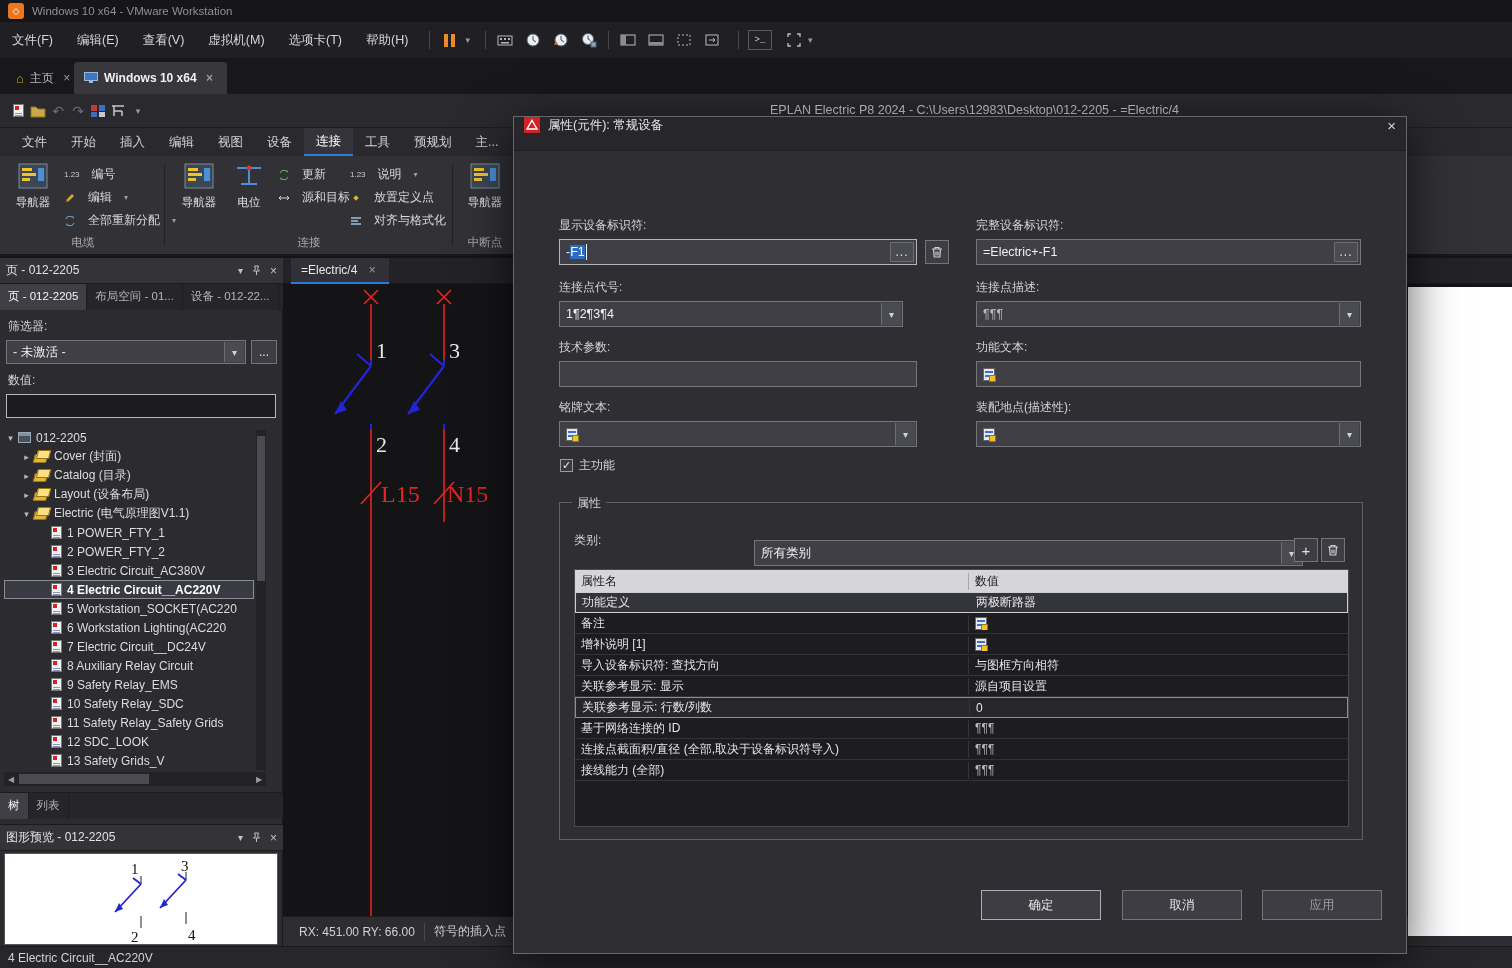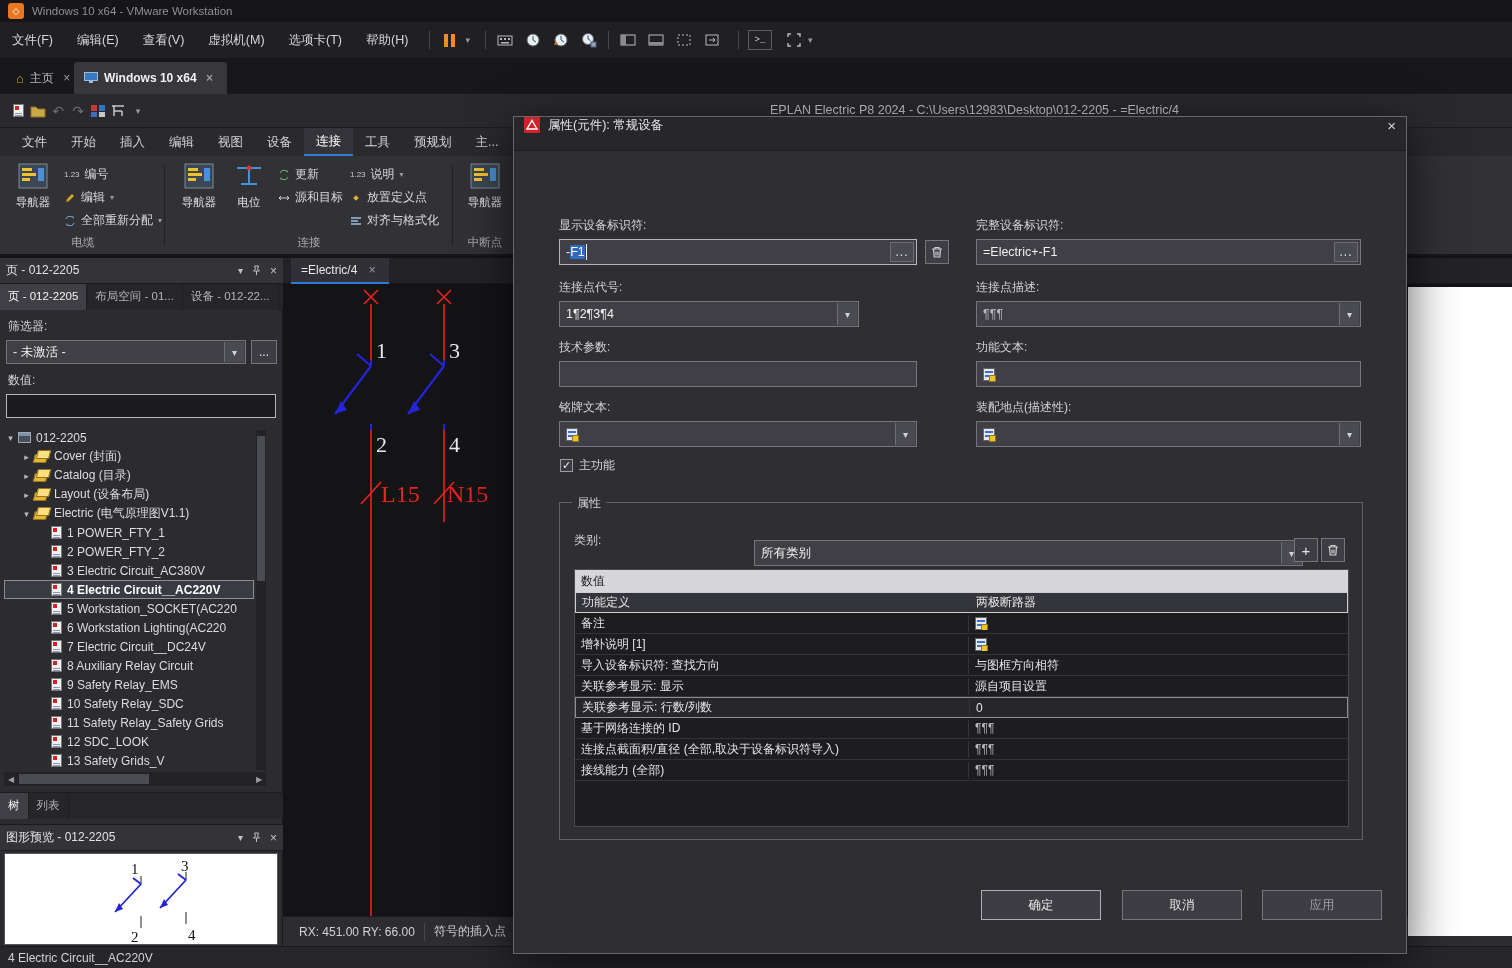--- a/index.html
+++ b/index.html
@@ -19,21 +19,21 @@
 .vtab.active{height:32px;background:#37373c;border-radius:4px 4px 0 0;color:#f0f0f2;font-weight:bold}
 .tclose{font-size:12px;color:#9a9a9e;width:14px;text-align:center}
 
 #ep-top{left:0;top:94px;width:1512px;height:34px;background:#2a2a2e;border-bottom:1px solid #1d1d20}
 #ep-rtabs{left:0;top:128px;width:1512px;height:28px;background:#2a2a2e}
 .rtab{display:inline-flex;align-items:center;height:28px;padding:0 12px;font-size:12.5px;color:#d4d4d7}
 .rtab.active{color:#fff;border-bottom:2px solid #2e7bd6;background:#34343a}
 #ep-ribbon{left:0;top:156px;width:1512px;height:100px;background:#313136;border-bottom:2px solid #18181a}
 .rgroup{position:absolute;top:0;height:96px}
 .rbig{position:absolute;width:54px;text-align:center;font-size:11.5px;color:#e0e0e3}
-.rsm{position:absolute;display:flex;align-items:center;gap:5px;font-size:12px;color:#dadadd;white-space:nowrap}
+.rsm{position:absolute;display:flex;align-items:center;gap:12px;font-size:12px;color:#dadadd;white-space:nowrap}
 .rglabel{position:absolute;bottom:2px;left:0;right:0;text-align:center;font-size:11.5px;color:#a9a9ae}
 .rsep{position:absolute;top:8px;width:1px;height:82px;background:#222226}
 .qico{width:20px;height:20px;display:inline-flex;align-items:center;justify-content:center}
 
 .phead{position:absolute;left:0;width:283px;height:26px;background:#333338;border-bottom:1px solid #1d1d20;display:flex;align-items:center;padding:0 6px;color:#e2e2e5}
 .phico{margin-left:8px;color:#c2c2c6;font-size:10px}
 .ptab{display:inline-flex;align-items:center;height:26px;padding:0 8px;font-size:11.5px;color:#b4b4b8;background:#26262a;border-right:1px solid #1d1d20;white-space:nowrap}
 .ptab.active{background:#3f3f45;color:#f2f2f4}
 .lbl{position:absolute;font-size:12px;color:#d4d4d7;white-space:nowrap}
 .inp{position:absolute;background:#3f3f45;border:1px solid #75757c;display:flex;align-items:center;padding:0 6px;font-size:12.5px;color:#f0f0f2;white-space:nowrap;overflow:hidden}
@@ -540,21 +540,21 @@
           <path d="M2 4h10M5 4V2.5h4V4M3.5 4l.7 8h5.6l.7-8M6 6.5v4M8 6.5v4" stroke="#cfcfd4" fill="none" stroke-width="1.2"></path>
         </svg>
     </div>
     <div class="inp" style="left:462px;top:122px;width:385px;height:26px">
       <span>=Electric+-F1</span>
       <span class="dotsbtn">...</span>
     </div>
 
     <span class="lbl" style="left:45px;top:162px">连接点代号:</span>
     <span class="lbl" style="left:462px;top:162px">连接点描述:</span>
-    <div class="inp" style="left:45px;top:184px;width:300px;height:26px">
+    <div class="inp" style="left:45px;top:184px;width:344px;height:26px">
       <span>1¶2¶3¶4</span>
       <span class="arrowbox">▾</span>
     </div>
     <div class="inp" style="left:462px;top:184px;width:385px;height:26px">
       <span style="color:#b9b9bf">¶¶¶</span>
       <span class="arrowbox">▾</span>
     </div>
 
     <span class="lbl" style="left:45px;top:222px">技术参数:</span>
     <span class="lbl" style="left:462px;top:222px">功能文本:</span>
@@ -590,20 +590,21 @@
       </div>
       <div class="btnsq" style="left:734px;top:35px;font-size:15px">+</div>
       <div class="btnsq" style="left:761px;top:35px">
         <svg width="14" height="14" viewBox="0 0 14 14">
             <path d="M2 4h10M5 4V2.5h4V4M3.5 4l.7 8h5.6l.7-8M6 6.5v4M8 6.5v4" stroke="#cfcfd4" fill="none" stroke-width="1.2"></path>
           </svg>
       </div>
 
       <div class="abs" style="left:14px;top:66px;width:775px;height:258px;background:#1d1d20;border:1px solid #4a4a4f">
         <div class="abs flex" style="left:0;top:0;width:773px;height:22px;background:#d6d6d8;color:#202022">
+          <span style="width:394px;padding:0 6px;border-right:1px solid #a8a8ab">属性名</span>
           <span style="padding:0 6px">数值</span>
         </div>
         <div class="prow sel" style="top:22px">
           <span class="pname">功能定义</span>
           <span class="pval">
               <span>两极断路器</span>
             </span>
         </div>
         <div class="prow" style="top:43px">
           <span class="pname">备注</span>

